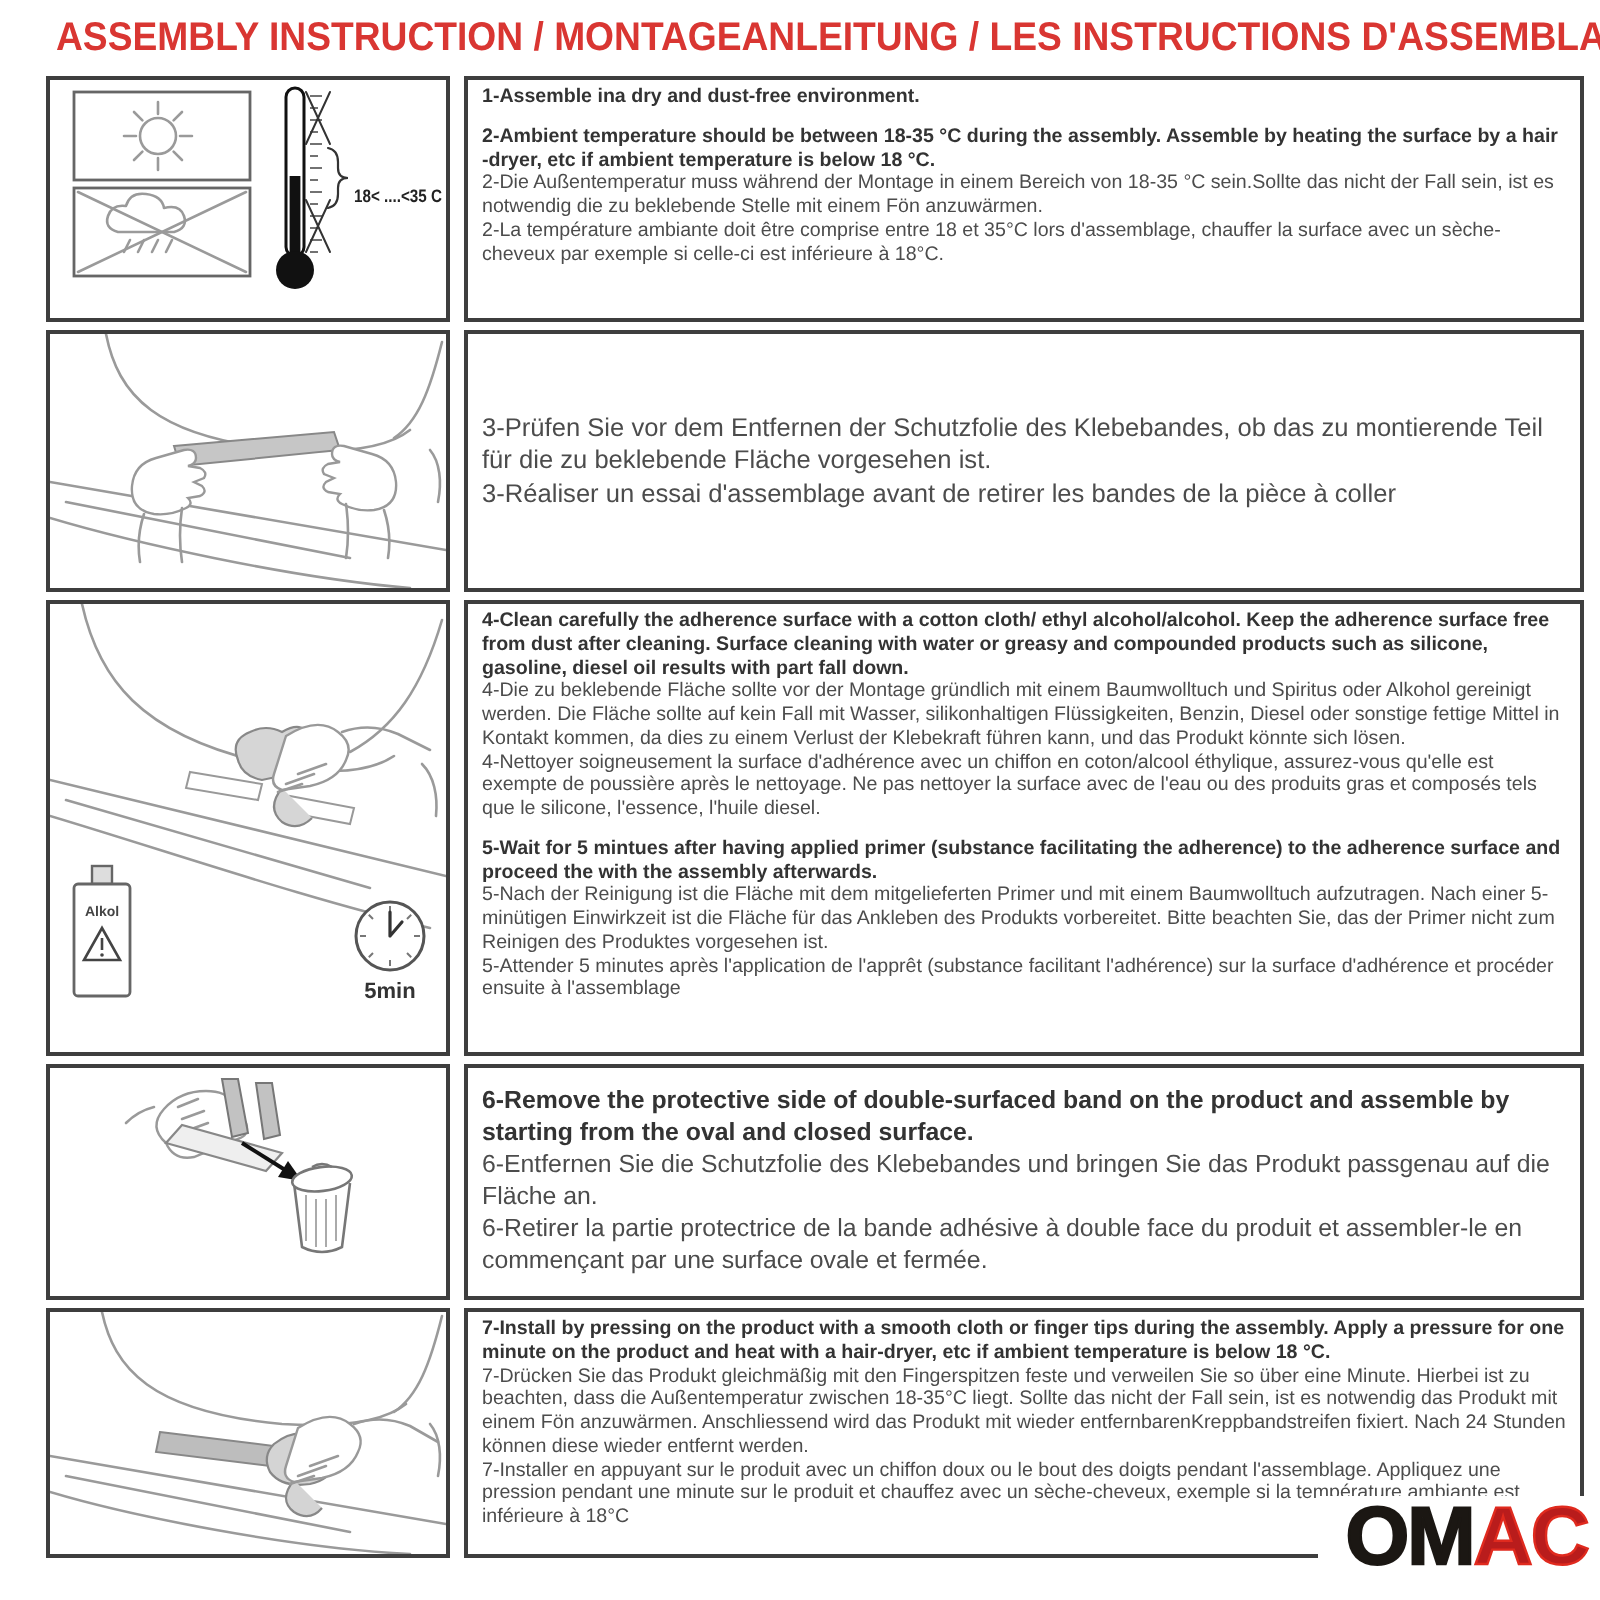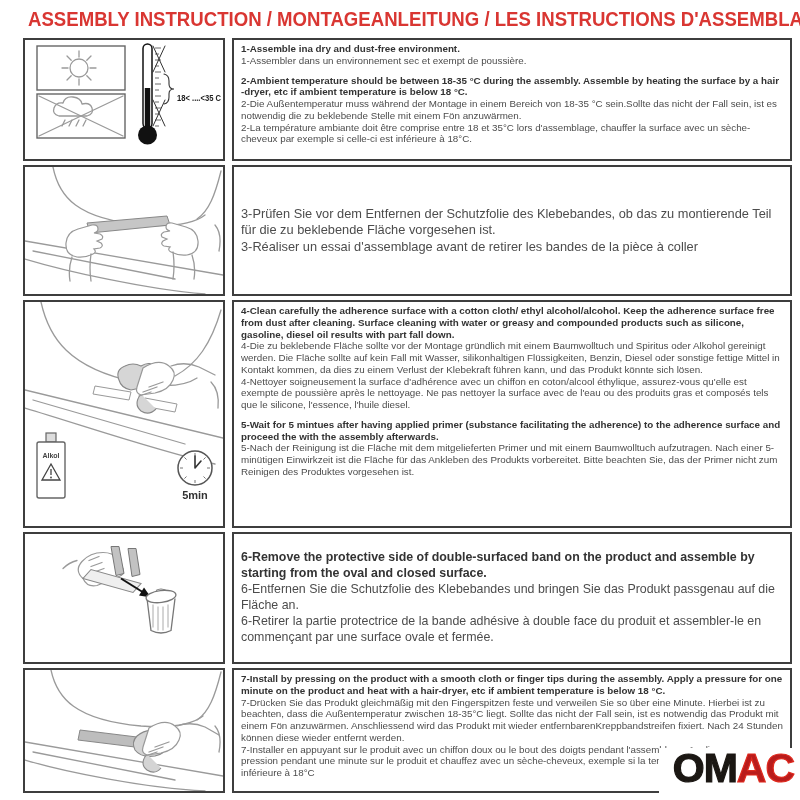--- a/index.html
+++ b/index.html
@@ -12,21 +12,21 @@
   .cell{border:2px solid #3e3e3e;box-sizing:border-box;background:#fff}
   .ill{width:202px;flex:none;overflow:hidden}
   .ill svg{display:block;width:100%;height:100%}
   .txt{flex:1;padding:3px 7px;display:flex;flex-direction:column;justify-content:flex-start}
   .txt p{margin:0}
   .txt .en{font-weight:bold;color:#333}
   .small{font-size:9.8px;line-height:1.2}
   .big{font-size:12.8px;line-height:1.3;justify-content:center}
   .mid{font-size:12.4px;line-height:1.28;justify-content:center}
   .gap{height:8px;flex:none}
-  .h1r{height:123px}.h2r{height:131px}.h3r{height:228px}.h4r{height:132px}.h5r{height:125px}
+  .h1r{height:123px}.h2r{height:131px}.h3r{height:228px}.h4r{height:118px}.h5r{height:125px}
   .line{stroke:#9a9a9a;stroke-width:1.3;fill:none;stroke-linecap:round;stroke-linejoin:round}
   .dark{stroke:#333;fill:none;stroke-linecap:round}
   .logo{position:absolute;right:4px;top:748px;background:#fff;padding:0 2px 4px 14px;
         font-size:41px;line-height:1;font-weight:bold;letter-spacing:-1px;
         color:#1b1713;-webkit-text-stroke:1.2px #1b1713;font-style:normal}
   .logo .red{color:#b91c1c;-webkit-text-stroke:1.2px #e02a1e}
 </style>
 </head>
 <body>
 
@@ -60,21 +60,20 @@
           <g class="dark" stroke-width="1">
             <path d="M128 6 140 32 M140 6 128 32 M128 60 140 86 M140 60 128 86"></path>
           </g>
           <path class="dark" stroke-width="1.1" d="M139 34 q5 1 5 7 v3 q0 5 5 5 q-5 0 -5 5 v3 q0 6 -5 7"></path>
           <text x="152" y="61" font-size="9" font-weight="bold" fill="#222" textLength="44" lengthAdjust="spacingAndGlyphs">18&lt; ....&lt;35 C</text>
         </g>
       </svg>
     </div>
     <div class="cell txt small">
       <p class="en">1-Assemble ina dry and dust-free environment.</p>
-      <p>1-Assembler dans un environnement sec et exempt de poussière.</p>
       <div class="gap"></div>
       <p class="en">2-Ambient temperature should be between 18-35 °C  during the assembly. Assemble by heating the surface by a hair -dryer, etc if ambient temperature is below 18 °C.</p>
       <p>2-Die Außentemperatur muss während der Montage in einem Bereich von 18-35 °C  sein.Sollte das nicht der Fall sein, ist es notwendig die zu beklebende Stelle mit einem Fön anzuwärmen.</p>
       <p>2-La température ambiante doit être comprise entre 18 et 35°C lors d'assemblage, chauffer la surface avec un sèche-cheveux par exemple si celle-ci est inférieure à 18°C.</p>
     </div>
   </div>
 
   <div class="row h2r">
     <div class="cell ill">
       <svg viewBox="0 0 198 127" preserveAspectRatio="xMidYMid meet">
@@ -142,20 +141,21 @@
         </g>
       </svg>
     </div>
     <div class="cell txt small">
       <p class="en">4-Clean carefully the adherence surface with a cotton cloth/ ethyl alcohol/alcohol. Keep the adherence surface free from dust after cleaning. Surface cleaning with water or greasy and compounded products such as silicone, gasoline, diesel oil results with part fall down.</p>
       <p>4-Die zu beklebende Fläche sollte vor der Montage gründlich mit einem Baumwolltuch und Spiritus oder Alkohol gereinigt werden. Die Fläche sollte auf kein Fall mit Wasser, silikonhaltigen Flüssigkeiten, Benzin, Diesel oder sonstige fettige Mittel in Kontakt kommen, da dies zu einem Verlust der Klebekraft führen kann, und das Produkt könnte sich lösen.</p>
       <p>4-Nettoyer soigneusement la surface d'adhérence avec un chiffon en coton/alcool éthylique, assurez-vous qu'elle est exempte de poussière après le nettoyage. Ne pas nettoyer la surface avec de l'eau ou des produits gras et composés tels que le silicone, l'essence, l'huile diesel.</p>
       <div class="gap"></div>
       <p class="en">5-Wait for 5 mintues after having applied primer (substance facilitating the adherence) to the adherence surface and proceed the with the assembly afterwards.</p>
       <p>5-Nach der Reinigung ist die Fläche mit dem mitgelieferten Primer und mit einem Baumwolltuch aufzutragen. Nach einer 5-minütigen Einwirkzeit ist die Fläche für das Ankleben des Produkts vorbereitet. Bitte beachten Sie, das der Primer nicht zum Reinigen des Produktes vorgesehen ist.</p>
+      <p>5-Attender 5 minutes après l'application de l'apprêt (substance facilitant l'adhérence) sur la surface d'adhérence et procéder ensuite à l'assemblage</p>
     </div>
   </div>
 
   <div class="row h4r">
     <div class="cell ill">
       <svg viewBox="0 0 198 103" preserveAspectRatio="xMidYMid meet">
         <g>
           <path d="M58 32 q-9 -8 -1 -17 q8 -9 21 -9 q10 0 14 6 l6 10 q2 6 -4 8 l-22 9 q-10 2 -14 -7 z" fill="#fff" stroke="#999" stroke-width="1.2"></path>
           <path class="line" d="M64 14 l10 -4 M66 20 l11 -4 M68 26 l11 -4 M52 14 q-8 2 -14 8"></path>
         </g>

